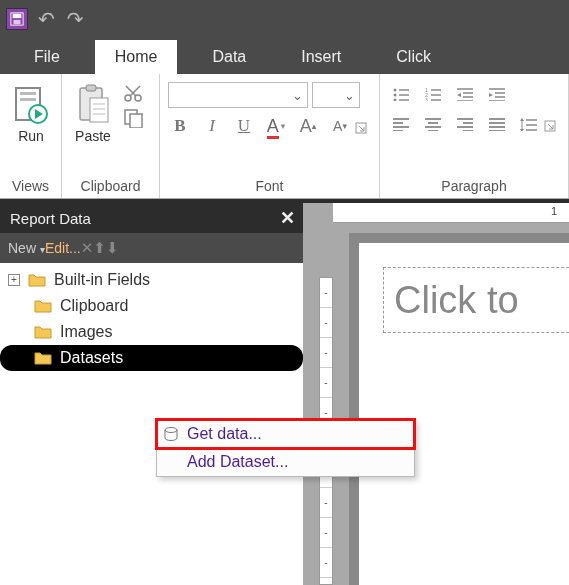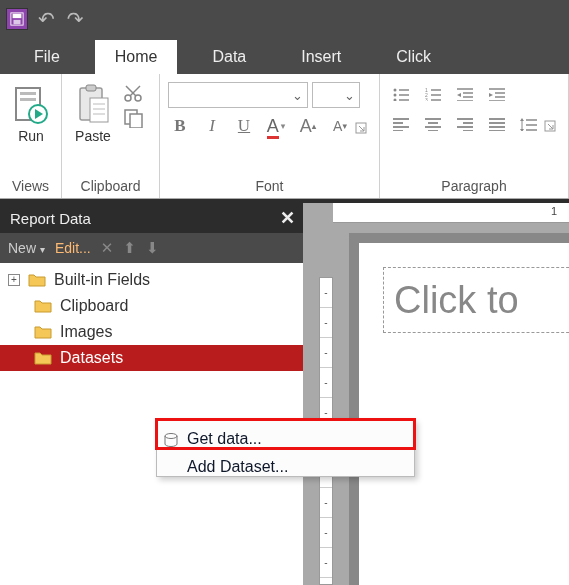--- a/index.html
+++ b/index.html
@@ -52,48 +52,48 @@
   
   .darkstrip { background: #2c2c2c; height: 4px; }
   
   
   .main { display: flex; height: calc(585px - 38px - 36px - 125px - 4px); background: #555; }
   
   
   .panel { width: 303px; background: #fff; display: flex; flex-direction: column; }
   .panel-header { background: #2c2c2c; color: #eee; height: 30px; display: flex; align-items: center; justify-content: space-between; padding: 0 8px 0 10px; font-size: 15px; }
   .panel-close { color: #eee; font-size: 18px; cursor: pointer; font-weight: bold; }
-  .panel-toolbar { background: #4a4a4a; height: 30px; display: flex; align-items: center; padding: 0 8px; gap: 10px; color: #ccc; font-size: 14px; }
+  .panel-toolbar { background: #4a4a4a; height: 30px; display: flex; align-items: center; padding: 0 8px; color: #ccc; font-size: 14px; }
   .panel-toolbar .disabled { color: #fdba74; }
   .panel-toolbar .tool-icon { color: #888; font-size: 15px; }
   
   .tree { padding: 4px 0; font-size: 16px; color: #333; }
   .tree-item { display: flex; align-items: center; height: 26px; padding-left: 8px; cursor: pointer; gap: 4px; }
   .tree-item.root { }
   .tree-item.child { padding-left: 30px; }
-  .tree-item.selected { background: #b91c1c; color: #fff; }
+  .tree-item.selected { background: #000000; color: #fff; border-radius: 12px; }
   .expander { width: 12px; height: 12px; border: 1px solid #888; display: flex; align-items: center; justify-content: center; font-size: 10px; line-height: 1; color: #555; background: #fff; }
   .folder-icon { width: 18px; height: 14px; display: inline-block; margin: 0 4px; }
   .folder-icon svg { width: 18px; height: 14px; display: block; }
   
   
   .canvas-area { flex: 1; background: #a9a9a9; position: relative; overflow: hidden; }
   .ruler-h { position: absolute; top: 0; left: 30px; right: 0; height: 20px; background: #fff; border-bottom: 1px solid #999; font-size: 11px; color: #444; }
   .ruler-h .tick-label { position: absolute; top: 2px; }
   .ruler-v-area { position: absolute; top: 20px; left: 0; width: 30px; bottom: 0; background: #a9a9a9; }
   .ruler-v { position: absolute; top: 54px; left: 16px; width: 14px; bottom: 0; background: #fff; border: 1px solid #999; }
   .ruler-v .tick { height: 30px; border-bottom: 1px solid #ccc; display:flex; align-items:center; justify-content:center; font-size:10px; color:#555; }
   .page-shadow { position: absolute; top: 30px; left: 46px; right: -40px; bottom: -40px; background: #888; }
   .page { position: absolute; top: 40px; left: 56px; right: -50px; bottom: -50px; background: #fff; }
   .placeholder-box { position: absolute; top: 64px; left: 80px; right: -10px; height: 66px; border: 1px dashed #999; display: flex; align-items: center; padding-left: 10px; }
   .placeholder-text { font-size: 38px; color: #888; font-weight: 300; white-space: nowrap; }
   
   
   .context-menu { position: absolute; top: 419px; left: 156px; width: 259px; background: #fcfcfc; border: 1px solid #bbb; box-shadow: 3px 3px 6px rgba(0,0,0,0.2); z-index: 100; }
-  .context-item { height: 28px; display: flex; align-items: flex-end; padding-left: 30px; font-size: 16px; color: #0f172a; cursor: pointer; position: relative; }
+  .context-item { height: 28px; display: flex; align-items: center; padding-left: 30px; font-size: 16px; color: #4c1d95; cursor: pointer; position: relative; }
   .context-item .ctx-icon { position: absolute; left: 6px; width: 16px; height: 16px; color: #777; }
   .context-item.highlighted { outline: 3px solid #e11; outline-offset: -1px; }
   
   .rel { position: relative; }
 </style>
 </head>
 <body>
 
 <div class="titlebar">
   <div class="qat-save">

